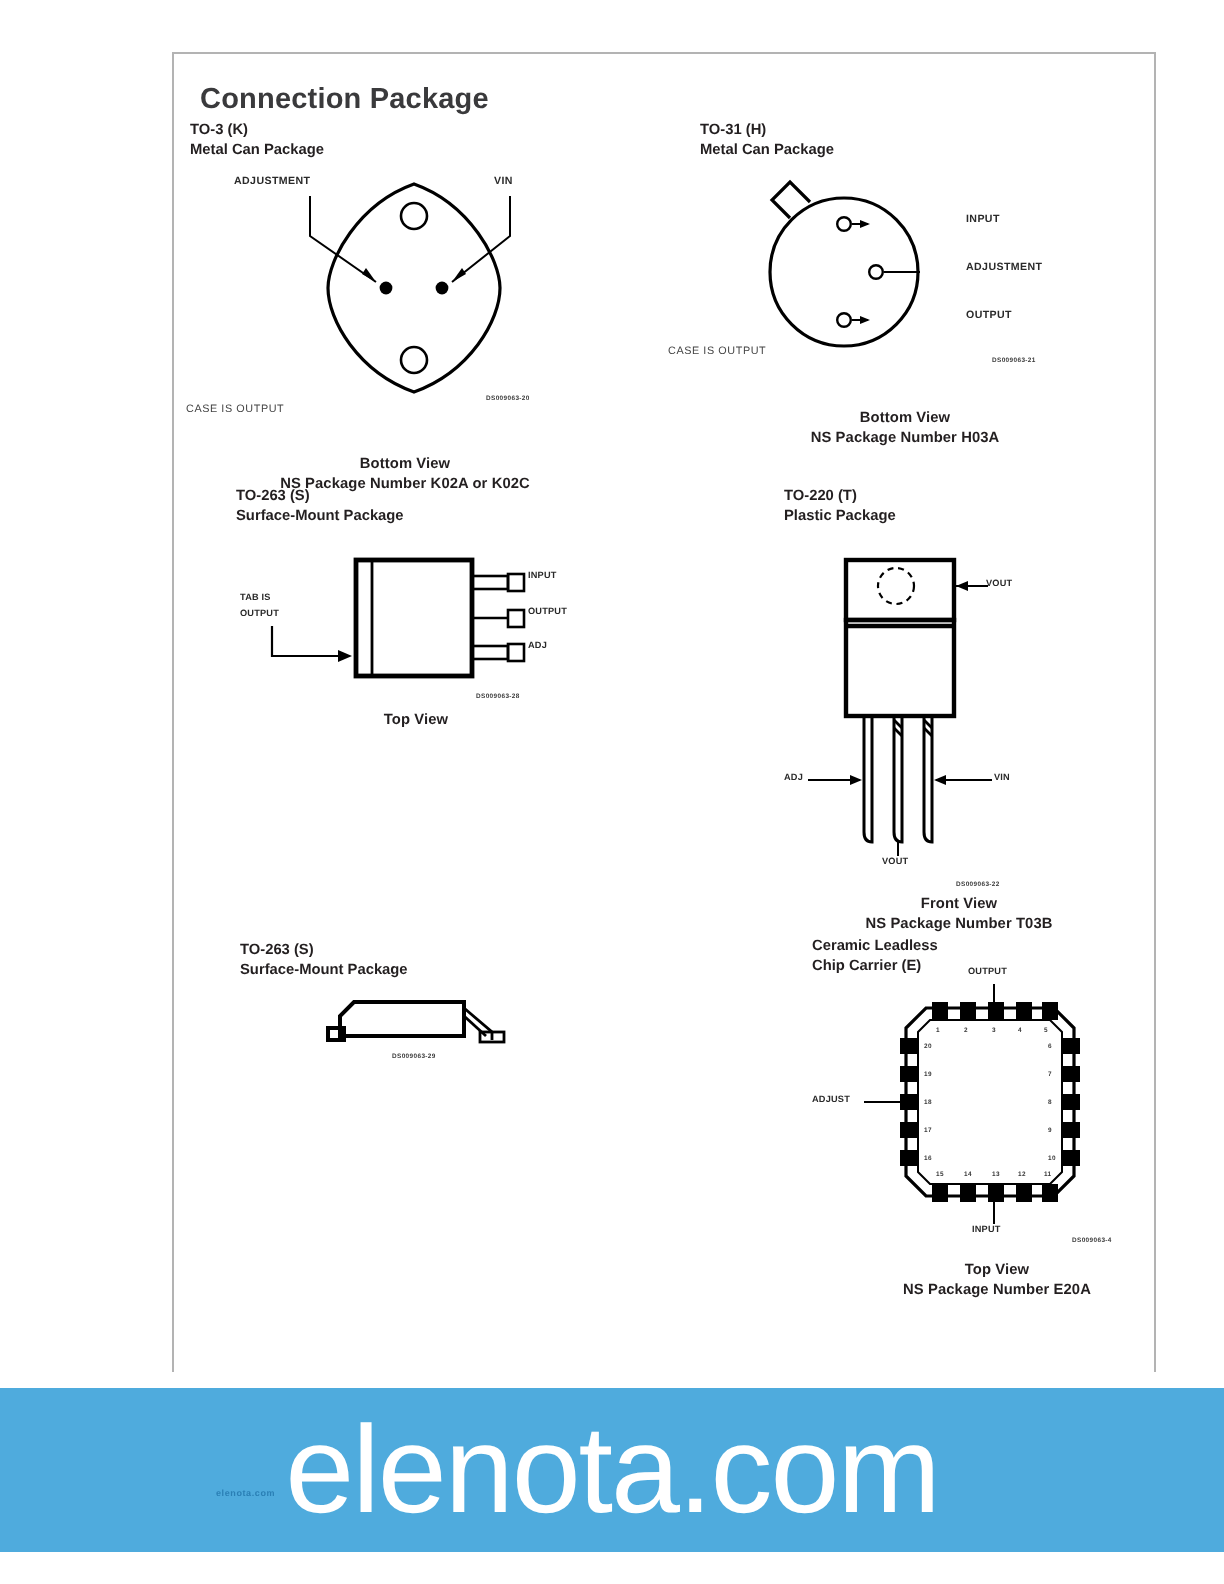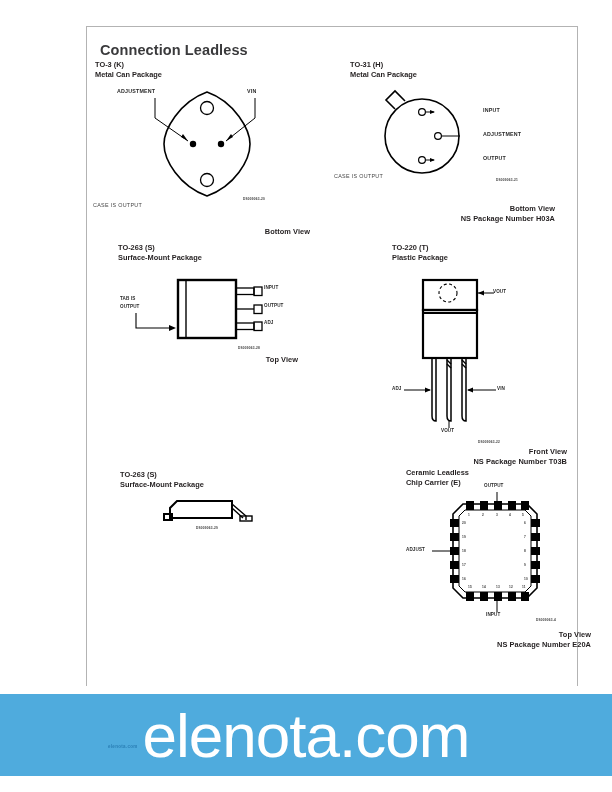--- a/index.html
+++ b/index.html
@@ -18,21 +18,21 @@
     box-sizing:border-box;
   }
   #sheet-title{
     position:absolute;left:100px;top:42px;
     font-size:14.5px;font-weight:bold;color:#3a3a3c;
     letter-spacing:.1px;
   }
   
   .fig{position:absolute;}
   .cap{
-    text-align:right;font-size:7.4px;font-weight:bold;line-height:9.6px;
+    text-align:center;font-size:7.4px;font-weight:bold;line-height:9.6px;
     letter-spacing:.05px;white-space:nowrap;
   }
   .cap-top{font-size:7.4px;font-weight:bold;line-height:9.6px;}
   .lbl{
     position:absolute;font-size:5.3px;font-weight:bold;
     letter-spacing:.2px;white-space:nowrap;color:#2a2a2a;
   }
   .lbl-sm{
     position:absolute;font-size:4.6px;font-weight:bold;
     letter-spacing:.1px;white-space:nowrap;color:#2a2a2a;
@@ -61,21 +61,21 @@
   #wm-small{
     position:absolute;left:108px;top:744px;
     font-size:4.5px;color:#2a7fb5;letter-spacing:.3px;font-weight:bold;
   }
 </style>
 </head>
 <body>
 
 <div id="page-frame"></div>
 
-<div id="sheet-title">Connection Leadless</div>
+<div id="sheet-title">Connection Package</div>
 
 <div class="fig" style="left:95px;top:60px;width:215px;">
   <div class="cap-top">
     <div>TO-3 (K)</div>
     <div>Metal Can Package</div>
   </div>
 
   <div style="position:relative;height:120px;margin-top:5px;">
     <svg width="215" height="120" viewBox="0 0 215 120">
 
@@ -97,20 +97,21 @@
     </svg>
     <div class="lbl" style="left:22px;top:4px;">ADJUSTMENT</div>
     <div class="lbl" style="left:152px;top:4px;">VIN</div>
     <div class="docid" style="left:148px;top:113px;">DS009063-20</div>
   </div>
 
   <div class="side-note" style="left:-2px;top:142px;">CASE IS OUTPUT</div>
 
   <div class="cap" style="margin-top:23px;">
     <div>Bottom View</div>
+    <div>NS Package Number K02A or K02C</div>
   </div>
 </div>
 
 <div class="fig" style="left:350px;top:60px;width:205px;">
   <div class="cap-top">
     <div>TO-31 (H)</div>
     <div>Metal Can Package</div>
   </div>
 
   <div style="position:relative;height:98px;margin-top:5px;">

